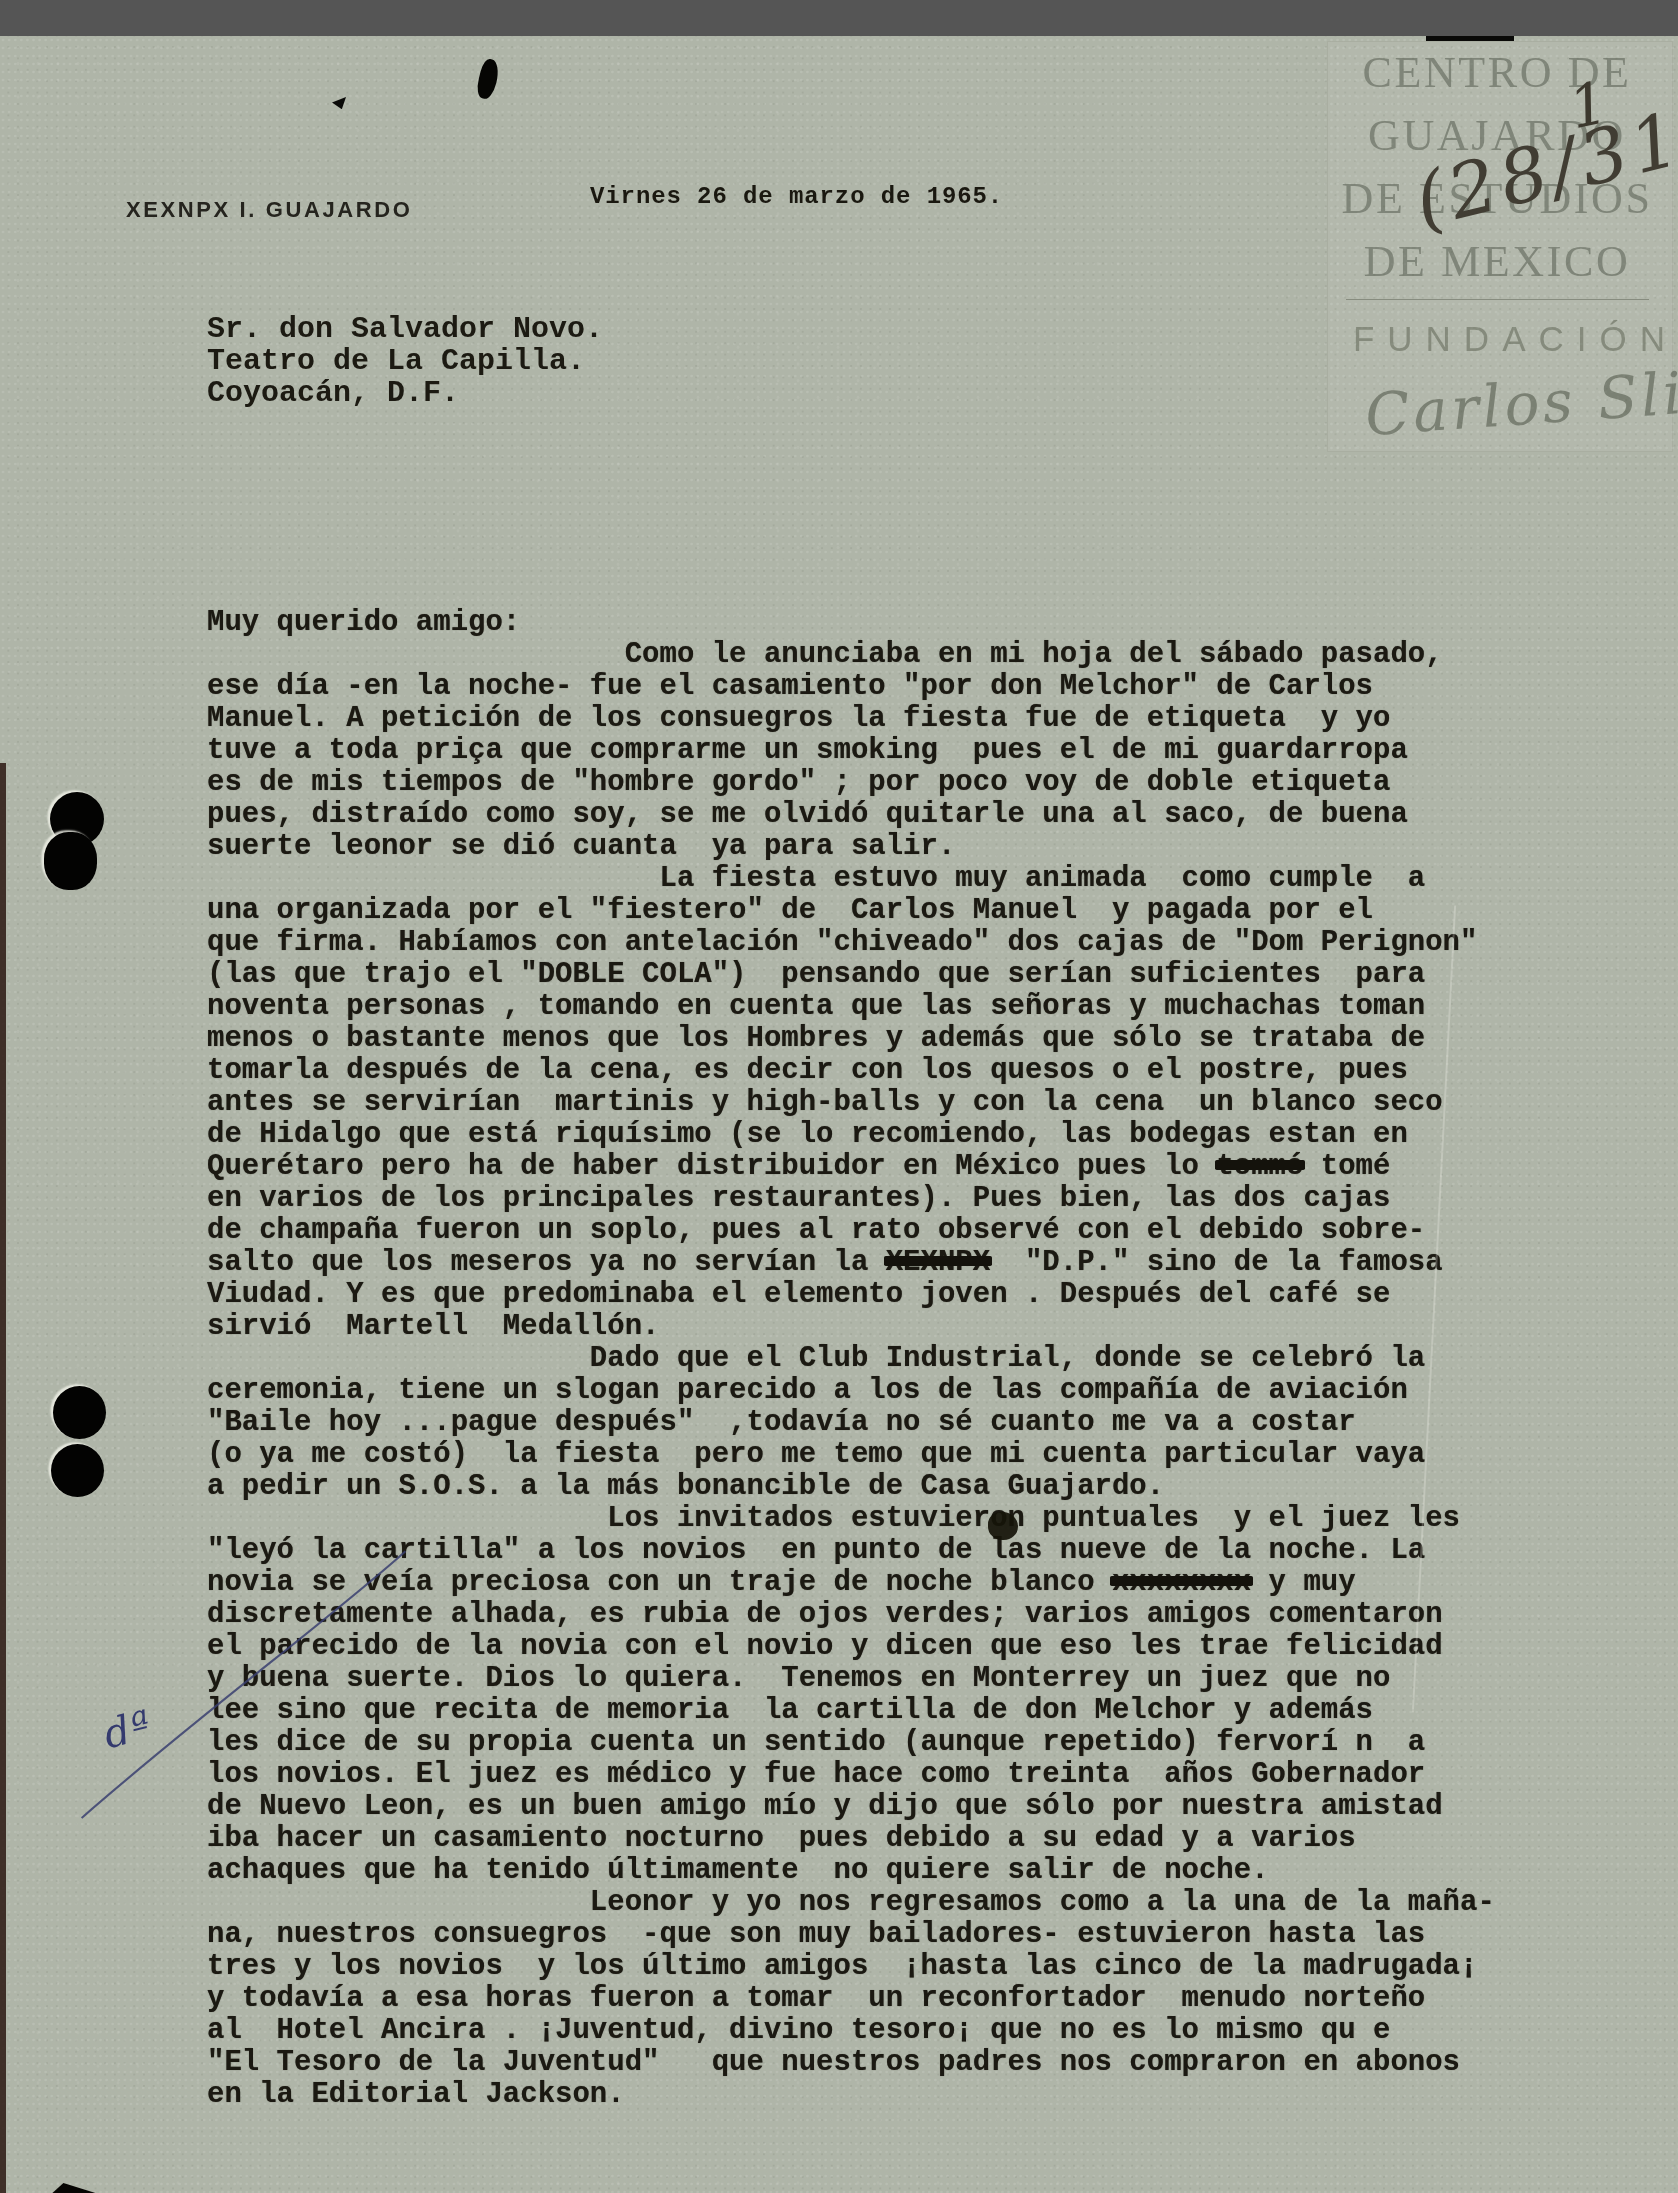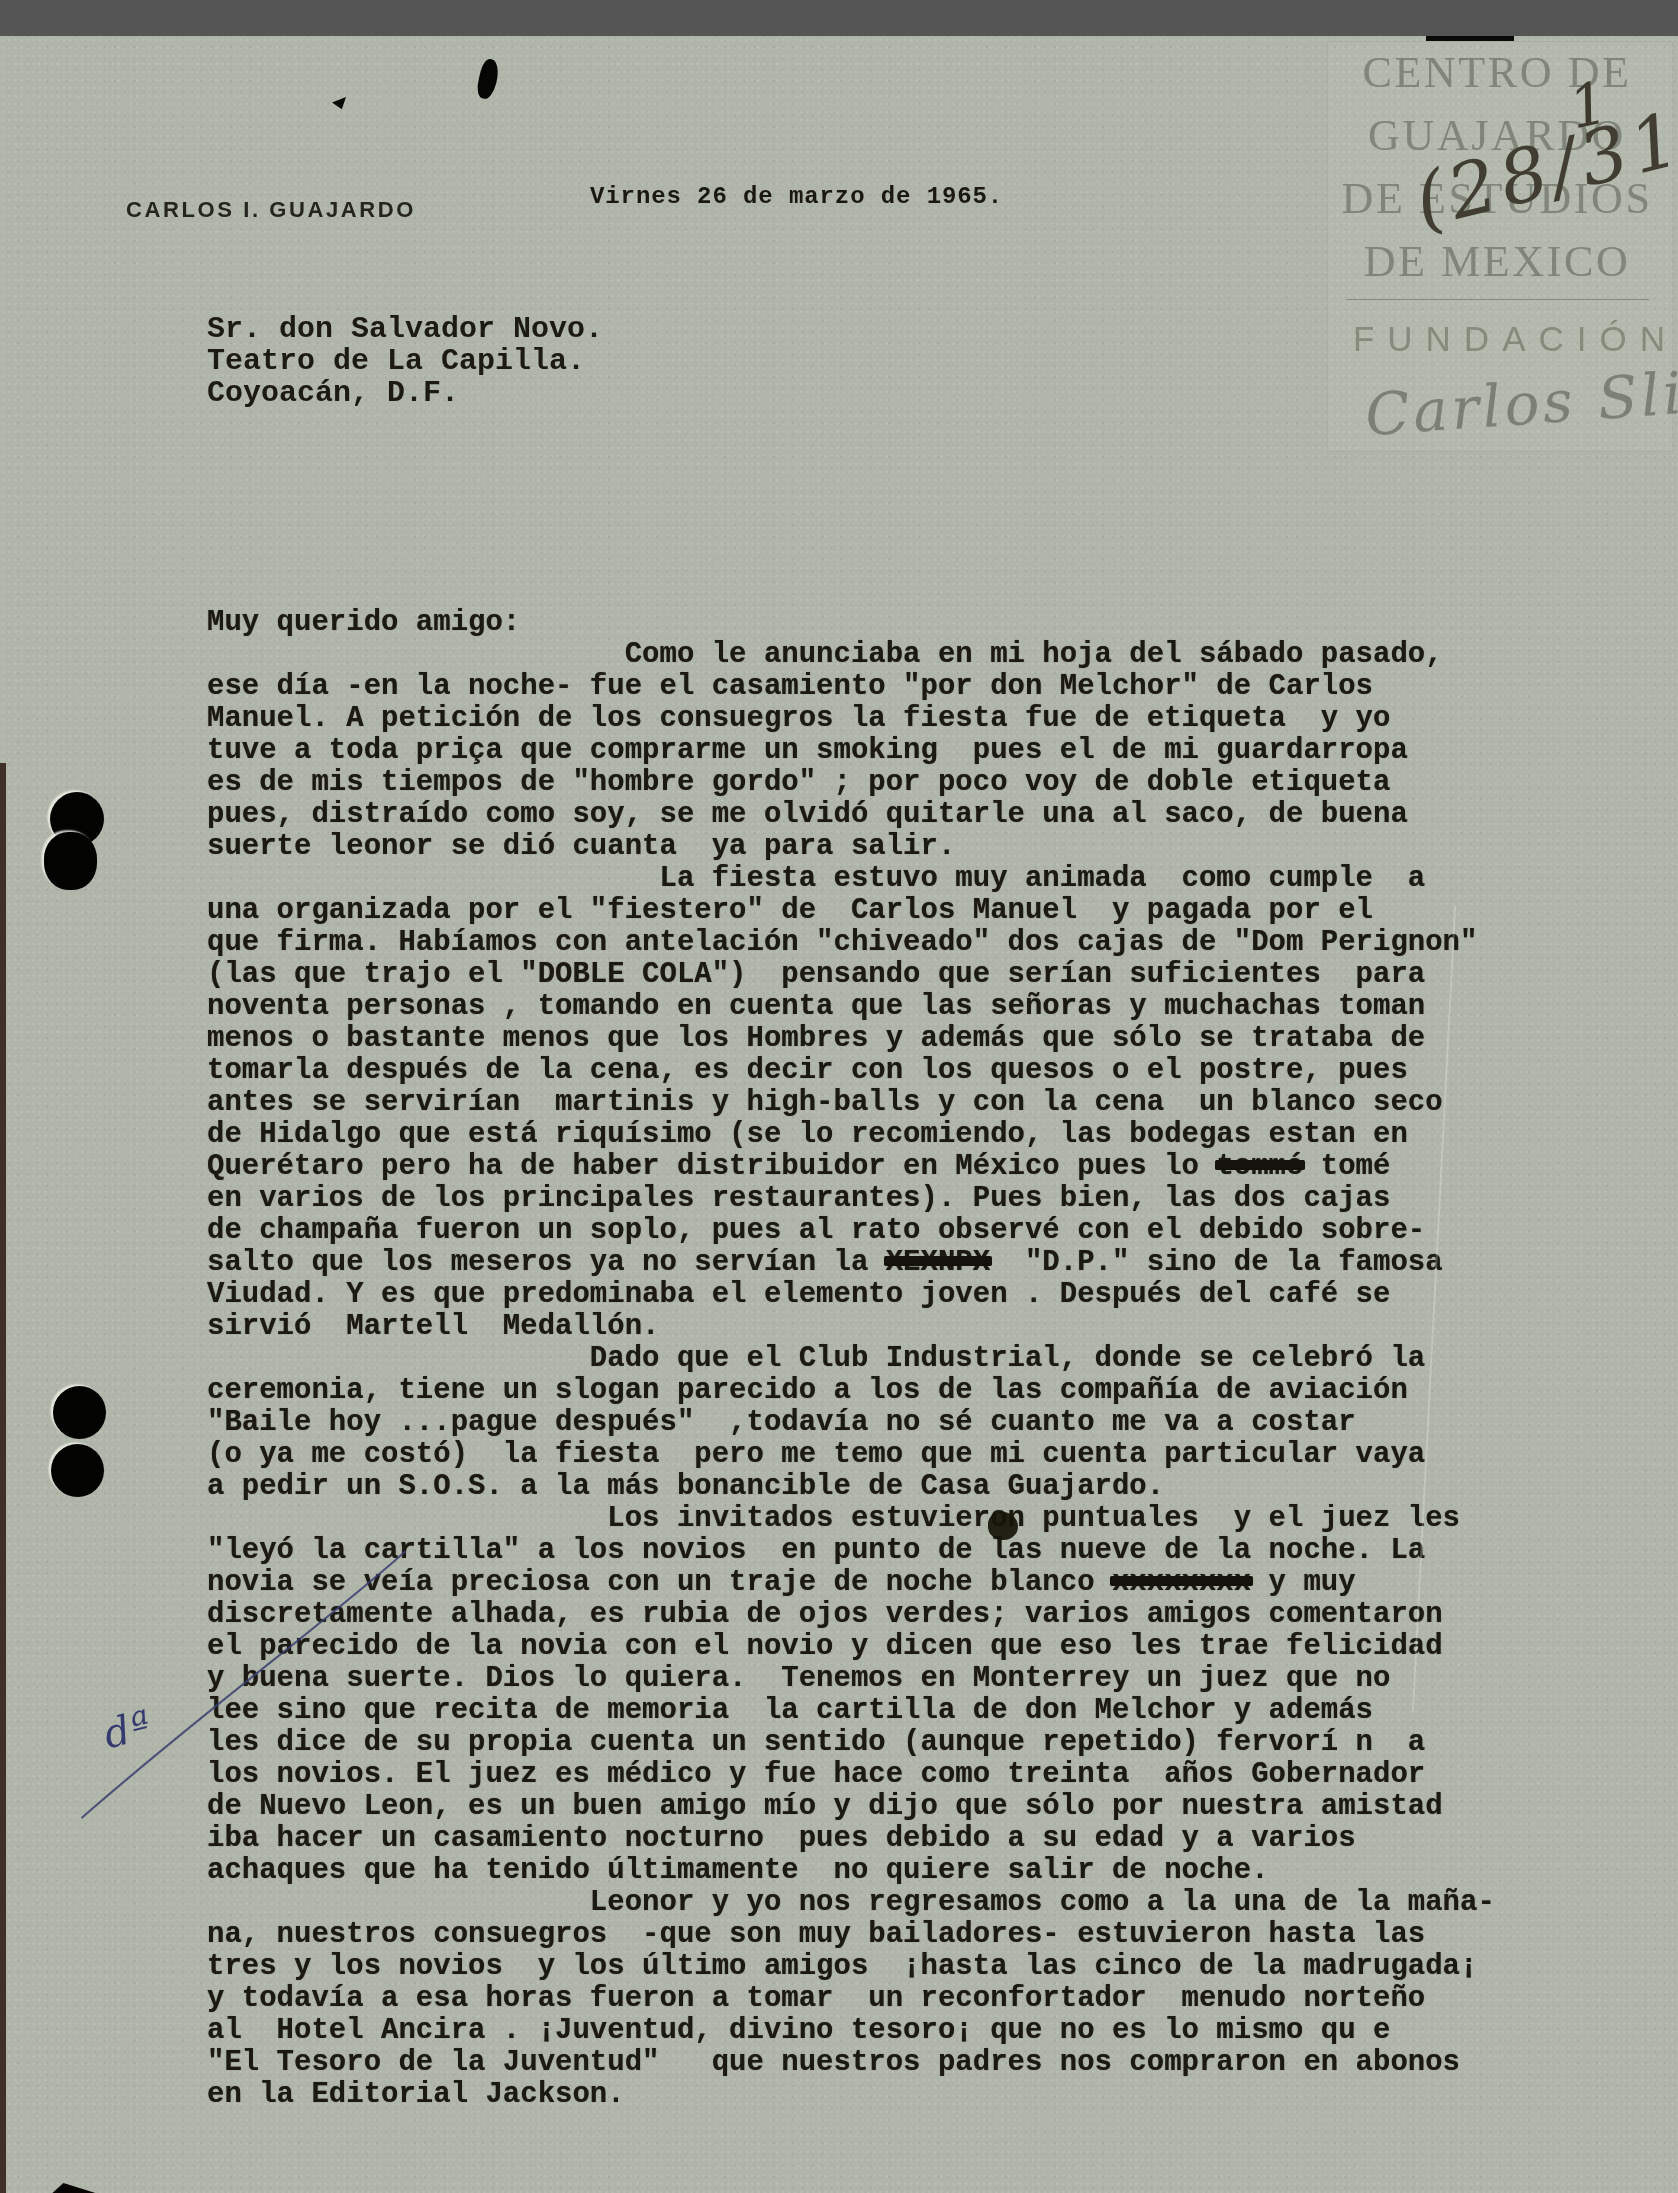--- a/index.html
+++ b/index.html
@@ -140,21 +140,21 @@
       <div class="wm-line">DE ESTUDIOS</div>
       <div class="wm-line">DE MEXICO</div>
     </div>
   <div class="wm-divider"></div>
   <div class="wm-foundation">FUNDACIÓN</div>
   <div class="wm-signature">Carlos Slim</div>
 
   <div class="hand page-number">1</div>
   <div class="hand page-fraction">(28/31)</div>
 
-  <div class="letterhead">CARLOS I. GUAJARDO</div>
+  <div class="letterhead">XEXNPX I. GUAJARDO</div>
   <div class="dateline">Virnes 26 de marzo de 1965.</div>
 
   <div class="recipient"><div class="line">Sr. don Salvador Novo.</div><div class="line">Teatro de La Capilla.</div><div class="line">Coyoacán, D.F.</div></div>
 
   <div class="body-text"><div class="line">Muy querido amigo:</div><div class="line">                        Como le anunciaba en mi hoja del sábado pasado,</div><div class="line">ese día -en la noche- fue el casamiento "por don Melchor" de Carlos</div><div class="line">Manuel. A petición de los consuegros la fiesta fue de etiqueta  y yo</div><div class="line">tuve a toda priça que comprarme un smoking  pues el de mi guardarropa</div><div class="line">es de mis tiempos de "hombre gordo" ; por poco voy de doble etiqueta</div><div class="line">pues, distraído como soy, se me olvidó quitarle una al saco, de buena</div><div class="line">suerte leonor se dió cuanta  ya para salir.</div><div class="line">                          La fiesta estuvo muy animada  como cumple  a</div><div class="line">una organizada por el "fiestero" de  Carlos Manuel  y pagada por el</div><div class="line">que firma. Habíamos con antelación "chiveado" dos cajas de "Dom Perignon"</div><div class="line">(las que trajo el "DOBLE COLA")  pensando que serían suficientes  para</div><div class="line">noventa personas , tomando en cuenta que las señoras y muchachas toman</div><div class="line">menos o bastante menos que los Hombres y además que sólo se trataba de</div><div class="line">tomarla después de la cena, es decir con los quesos o el postre, pues</div><div class="line">antes se servirían  martinis y high-balls y con la cena  un blanco seco</div><div class="line">de Hidalgo que está riquísimo (se lo recomiendo, las bodegas estan en</div><div class="line">Querétaro pero ha de haber distribuidor en México pues lo <span class="struck">tommé</span> tomé</div><div class="line">en varios de los principales restaurantes). Pues bien, las dos cajas</div><div class="line">de champaña fueron un soplo, pues al rato observé con el debido sobre-</div><div class="line">salto que los meseros ya no servían la <span class="struck">XEXNPX</span>  "D.P." sino de la famosa</div><div class="line">Viudad. Y es que predominaba el elemento joven . Después del café se</div><div class="line">sirvió  Martell  Medallón.</div><div class="line">                      Dado que el Club Industrial, donde se celebró la</div><div class="line">ceremonia, tiene un slogan parecido a los de las compañía de aviación</div><div class="line">"Baile hoy ...pague después"  ,todavía no sé cuanto me va a costar</div><div class="line">(o ya me costó)  la fiesta  pero me temo que mi cuenta particular vaya</div><div class="line">a pedir un S.O.S. a la más bonancible de Casa Guajardo.</div><div class="line">                       Los invitados estuvieron puntuales  y el juez les</div><div class="line">"leyó la cartilla" a los novios  en punto de las nueve de la noche. La</div><div class="line">novia se veía preciosa con un traje de noche blanco <span class="struck">xxxxxxxx</span> y muy</div><div class="line">discretamente alhada, es rubia de ojos verdes; varios amigos comentaron</div><div class="line">el parecido de la novia con el novio y dicen que eso les trae felicidad</div><div class="line">y buena suerte. Dios lo quiera.  Tenemos en Monterrey un juez que no</div><div class="line">lee sino que recita de memoria  la cartilla de don Melchor y además</div><div class="line">les dice de su propia cuenta un sentido (aunque repetido) fervorí n  a</div><div class="line">los novios. El juez es médico y fue hace como treinta  años Gobernador</div><div class="line">de Nuevo Leon, es un buen amigo mío y dijo que sólo por nuestra amistad</div><div class="line">iba hacer un casamiento nocturno  pues debido a su edad y a varios</div><div class="line">achaques que ha tenido últimamente  no quiere salir de noche.</div><div class="line">                      Leonor y yo nos regresamos como a la una de la maña-</div><div class="line">na, nuestros consuegros  -que son muy bailadores- estuvieron hasta las</div><div class="line">tres y los novios  y los último amigos  ¡hasta las cinco de la madrugada¡</div><div class="line">y todavía a esa horas fueron a tomar  un reconfortador  menudo norteño</div><div class="line">al  Hotel Ancira . ¡Juventud, divino tesoro¡ que no es lo mismo qu e</div><div class="line">"El Tesoro de la Juventud"   que nuestros padres nos compraron en abonos</div><div class="line">en la Editorial Jackson.</div></div>
 
   <div class="hand margin-note">dª</div>
   <svg class="pen-stroke-svg" width="1678" height="2194" viewBox="0 0 1912 2499">
     <path d="M 462 1726 C 380 1800 230 1910 93 2030" stroke="#3a4070" stroke-width="2.4" fill="none" opacity="0.85"></path>
   </svg>

